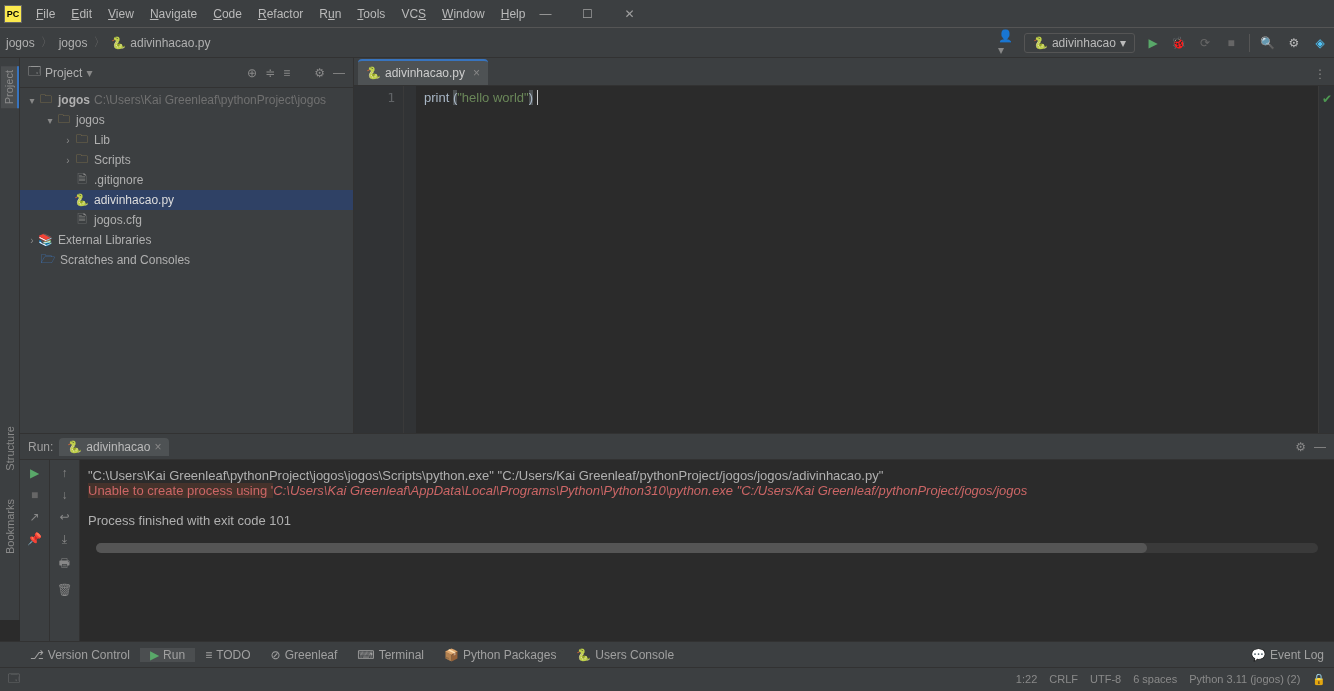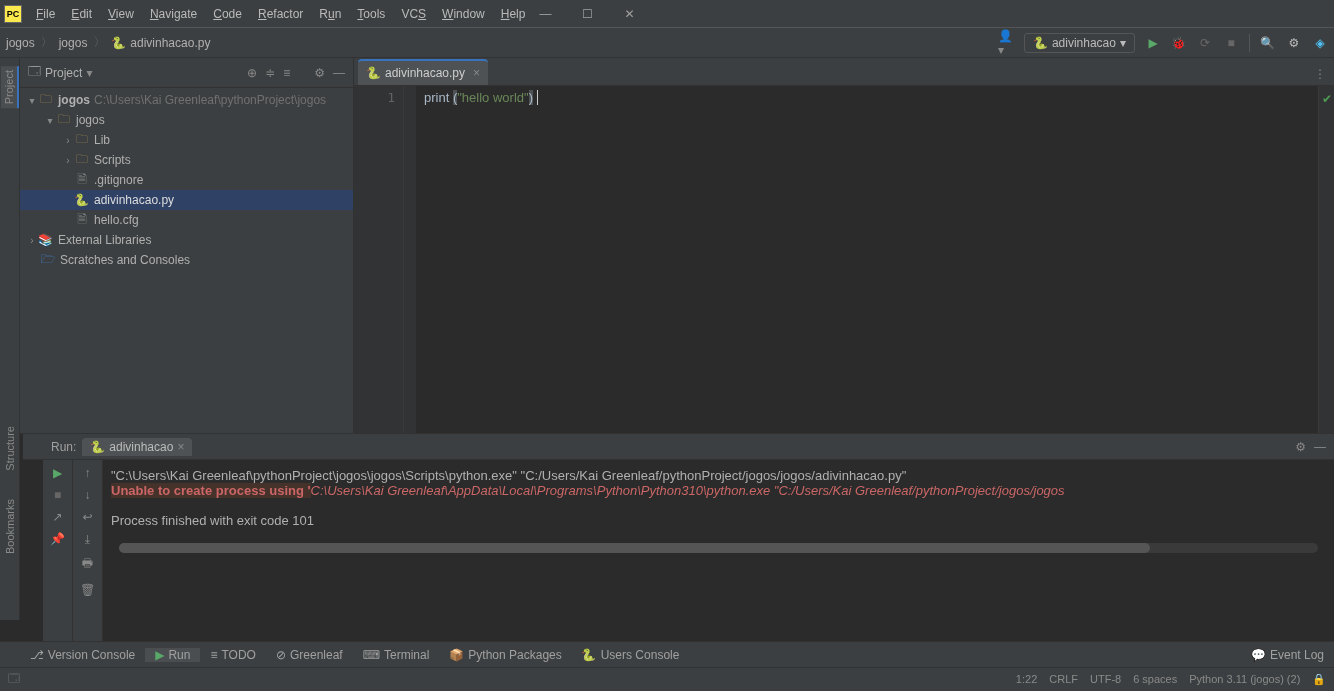--- a/index.html
+++ b/index.html
@@ -43,31 +43,31 @@
 .gutter { width:50px; background:#313335; color:#606366; text-align:right; padding:4px 8px 4px 4px; border-right:1px solid #3a3a3a; font-family:Consolas,monospace; font-size:13px; }
 .code { flex:1; padding:4px 8px; font-family:Consolas,monospace; font-size:13px; color:#a9b7c6; position:relative; }
 .kw { color:#a9b7c6;text-align:right; }
 .str { color:#6a8759; }
 .paren { color:#a9b7c6; }
 .paren-hl { background:#4e5254; }
 .caret { border-right:1px solid #ccc; }
 .fold-col { width:12px; background:#313335; }
 .right-ribbon { width:16px; background:#313335; border-left:1px solid #3a3a3a; position:relative; }
 .right-ribbon .ok { position:absolute; top:6px; right:2px; color:#4e9a52; font-size:12px; }
-.bottom-panel { height:208px; display:flex; flex-direction:column; background:#2b2b2b; border-top:1px solid #323232;padding-left:23px; }
+.bottom-panel { height:208px; display:flex; flex-direction:column; background:#2b2b2b; border-top:1px solid #323232; }
 .bp-header { height:26px; background:#3c3f41; display:flex; align-items:center; padding:0 8px; border-bottom:1px solid #323232; }
 .bp-tab { display:flex; align-items:center; gap:4px; background:#4e5254; padding:2px 8px; border-radius:4px 4px 0 0; margin-left:6px; }
 .bp-tools { margin-left:auto; display:flex; gap:8px; color:#888; }
 .bp-body { flex:1; display:flex; min-height:0; }
 .bp-left { width:20px; }
 .bp-ctrl { width:30px; background:#3c3f41; display:flex; flex-direction:column; align-items:center; padding:6px 0; gap:8px; border-right:1px solid #323232; }
 .bp-ctrl2 { width:30px; background:#3c3f41; display:flex; flex-direction:column; align-items:center; padding:6px 0; gap:8px; border-right:1px solid #323232; }
 .console { flex:1; padding:8px; font-family:Consolas,monospace; font-size:13px; color:#b0b0b0; overflow:auto; white-space:pre; }
 .err { color:#cc6666;font-style:italic; }
-.err-hl { background:#45322b; color:#cc6666;font-weight:bold; }
+.err-hl { background:#45322b; color:#cc6666; }
 .tool-bar { height:26px; background:#3c3f41; display:flex; align-items:center; border-top:1px solid #323232; }
 .tool-item { display:flex; align-items:center; gap:4px; padding:0 10px; color:#a0a0a0; cursor:pointer; }
 .status-bar { height:24px; background:#3c3f41; display:flex; align-items:center; padding:0 8px; color:#8a8a8a; font-size:11px; border-top:1px solid #323232; }
 .status-bar .right { margin-left:auto; display:flex; gap:12px; }
 .scrollbar-h { height:10px; background:#3a3a3a; margin:0 8px 4px 8px; border-radius:5px; position:relative; }
 .scrollbar-h .thumb { position:absolute; left:0; width:86%; height:100%; background:#555; border-radius:5px; }
 </style>
 </head>
 <body>
 
@@ -166,21 +166,21 @@
       <div class="tree-row" style="padding-left:54px">
         <span class="ficon" style="color:#888">🗎</span>
           <span>.gitignore</span>
       </div>
       <div class="tree-row selected" style="padding-left:54px">
         <span class="ficon py-icon">🐍</span>
           <span>adivinhacao.py</span>
       </div>
       <div class="tree-row" style="padding-left:54px">
         <span class="ficon" style="color:#888">🗎</span>
-          <span>hello.cfg</span>
+          <span>jogos.cfg</span>
       </div>
       <div class="tree-row" style="padding-left:6px">
         <span class="chev">›</span>
           <span class="ficon" style="color:#c39b3d">📚</span>
           <span>External Libraries</span>
       </div>
       <div class="tree-row" style="padding-left:20px">
         <span class="ficon" style="color:#3e7fd1">🗁</span>
           <span>Scratches and Consoles</span>
       </div>
@@ -247,21 +247,21 @@
 <span>Process finished with exit code 101</span>
 
 <div class="scrollbar-h"><div class="thumb"></div></div></div>
   </div>
 </div>
 
 <div class="tool-bar">
   <div style="width:20px"></div>
   <div class="tool-item">
       <span>⎇</span>
-      <span>Version Console</span>
+      <span>Version Control</span>
     </div>
   <div class="tool-item" style="background:#4b4e50">
       <span class="green">▶</span>
       <span>Run</span>
     </div>
   <div class="tool-item">
       <span>≡</span>
       <span>TODO</span>
     </div>
   <div class="tool-item">

